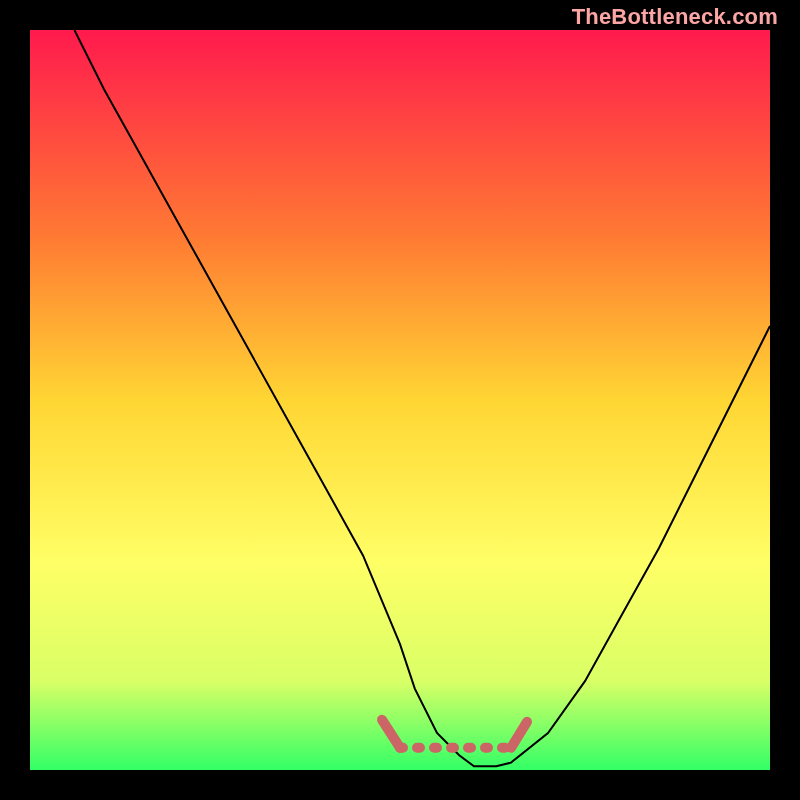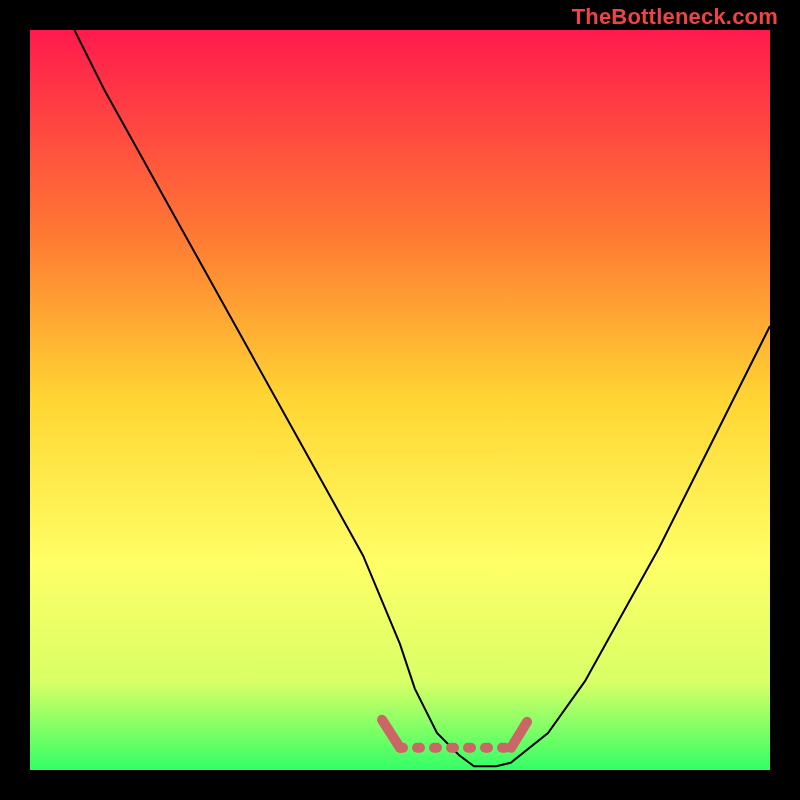--- a/index.html
+++ b/index.html
@@ -14,21 +14,21 @@
   .frame {
     position: relative;
     width: 800px;
     height: 800px;
     background: #000;
   }
   .watermark {
     position: absolute;
     top: 4px;
     right: 22px;
-    color: #ef4444;
+    color: #fca5a5;
     font-size: 22px;
     font-weight: 600;
     letter-spacing: 0.2px;
     user-select: none;
   }
   .plot {
     position: absolute;
     left: 30px;
     top: 30px;
     width: 740px;

